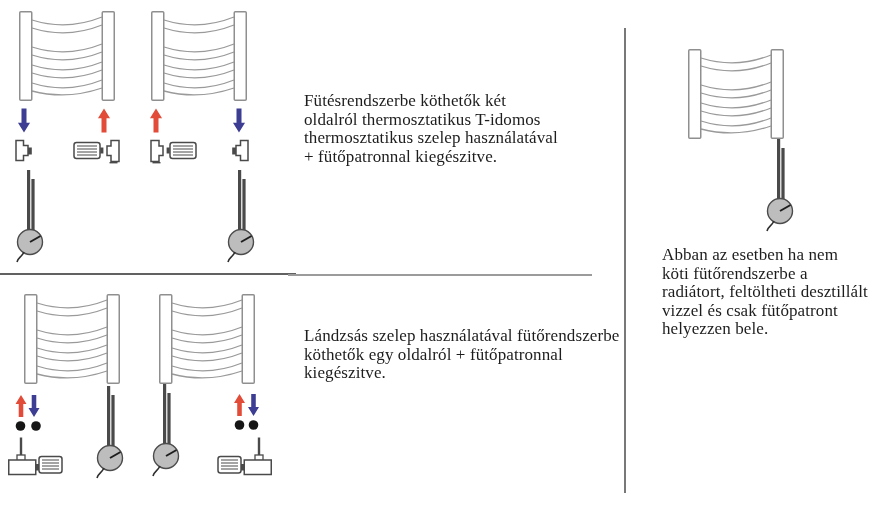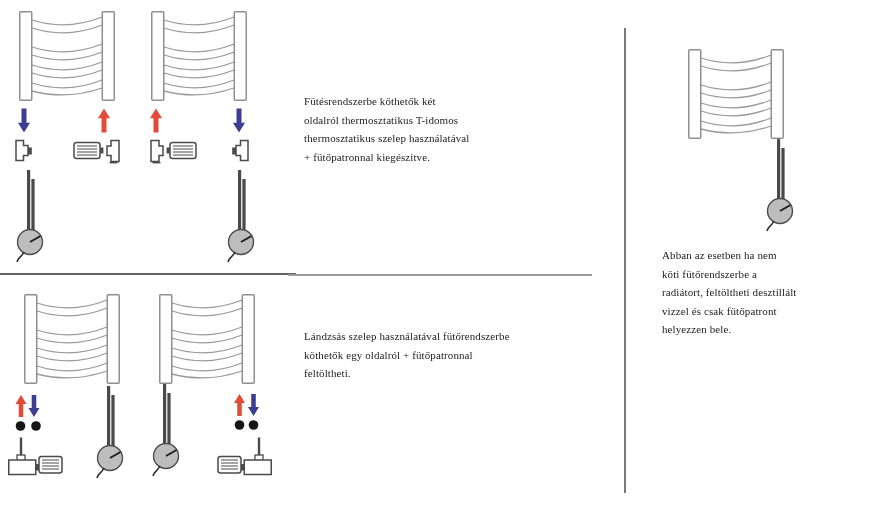--- a/index.html
+++ b/index.html
@@ -2,21 +2,21 @@
 <html><head>
 <meta charset="utf-8">
 <style>
   html,body{margin:0;padding:0;background:#ffffff;}
   .canvas{
     position:relative;width:887px;height:521px;background:#ffffff;
     overflow:hidden;font-family:"Liberation Serif",serif;
   }
   .diagram{position:absolute;left:0;top:0;width:887px;height:521px;}
   .text-block{
-    position:absolute;color:#1d1d1d;font-size:11px;line-height:18.6px;
+    position:absolute;color:#1d1d1d;font-size:17px;line-height:18.6px;
     white-space:pre-line;letter-spacing:0.1px;font-family:Liberation Serif, serif;
   }
   .tb-two-sided{left:304px;top:92px;width:280px;}
   .tb-one-sided{left:304px;top:327px;width:330px;}
   .tb-standalone{left:662px;top:246px;width:230px;}
   .divider{position:absolute;}
   .divider-h-dark{left:0;top:273px;width:296px;height:2px;background:#616161;}
   .divider-h-light{left:288px;top:274px;width:304px;height:1.5px;background:#9b9b9b;}
   .divider-v{left:624px;top:28px;width:1.5px;height:465px;background:#787878;}
 </style>
@@ -130,21 +130,21 @@
       <use href="#sym-cartridge" x="760" y="139" width="40" height="96"></use>
     </g>
   </svg>
 
   <div class="text-block tb-two-sided">Fütésrendszerbe köthetők két
 oldalról thermosztatikus T-idomos
 thermosztatikus szelep használatával
 + fütőpatronnal kiegészitve.</div>
   <div class="text-block tb-one-sided">Lándzsás szelep használatával fütőrendszerbe
 köthetők egy oldalról + fütőpatronnal
-feltöltheti.</div>
+kiegészitve.</div>
   <div class="text-block tb-standalone">Abban az esetben ha nem
 köti fütőrendszerbe a
 radiátort, feltöltheti desztillált
 vizzel és csak fütőpatront
 helyezzen bele.</div>
 
   <div class="divider divider-h-dark"></div>
   <div class="divider divider-h-light"></div>
   <div class="divider divider-v"></div>
 

